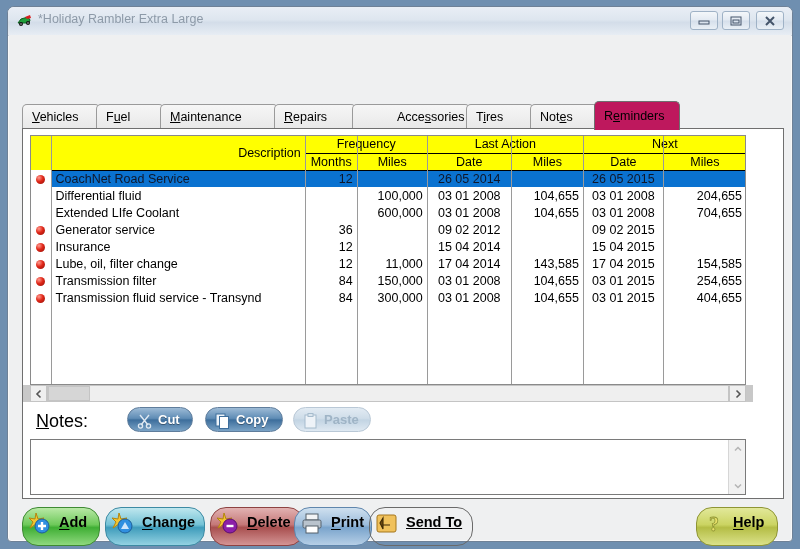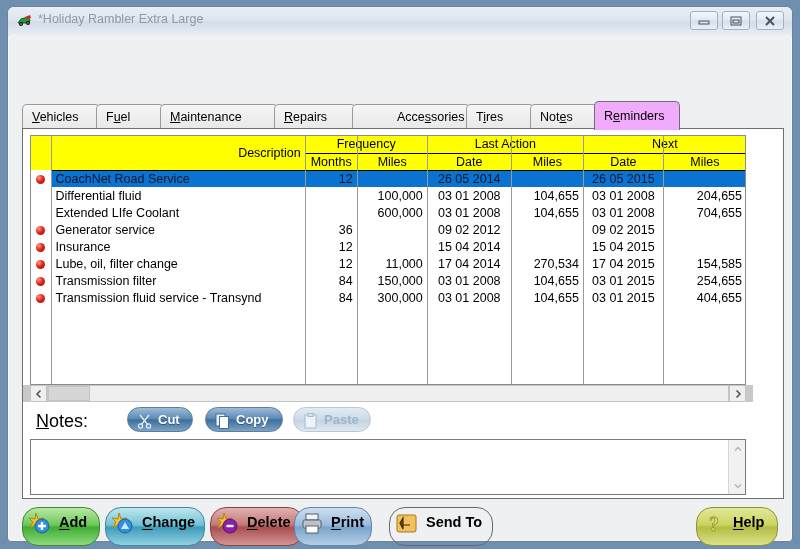--- a/index.html
+++ b/index.html
@@ -60,21 +60,21 @@
     border:1px solid #9a9a9a;border-bottom:none;
     border-radius:5px 5px 0 0;
     box-sizing:border-box;
     line-height:24px;
     padding:0 9px;
     font-size:12.5px;
     white-space:nowrap;
     cursor:default;
   }
   .tab.active{
-    background:#f0abfc;
+    background:#be185d;
     height:29px;line-height:28px;
     border-color:#6f6f6f;
     z-index:5;
     bottom:-1px;
   }
   #tabpanel{
     position:absolute;left:13px;top:93px;width:762px;height:371px;
     background:#ffffff;
     border:1px solid #6f6f6f;
     box-sizing:border-box;
@@ -196,21 +196,21 @@
   .g-add{background:linear-gradient(to bottom,#b9e9a6 0%,#6ec95a 45%,#3fae34 53%,#8fd97e 100%);border-color:#3e8a33;}
   .g-change{background:linear-gradient(to bottom,#bfe7ee 0%,#74c2d6 45%,#3f9cbb 53%,#93d2e2 100%);border-color:#3c8aa3;}
   .g-delete{background:linear-gradient(to bottom,#e2b2b2 0%,#c57878 45%,#a84f4f 53%,#d49494 100%);border-color:#8d4242;}
   .g-print{background:linear-gradient(to bottom,#cfe0ef 0%,#9cbcdb 45%,#7aa4cc 53%,#b6cfe6 100%);border-color:#5f86ad;}
   .g-close{background:linear-gradient(to bottom,#dfa8a8 0%,#c47474 45%,#ab4d4d 53%,#d49696 100%);border-color:#8d4242;}
   .g-help{background:linear-gradient(to bottom,#e2e89a 0%,#cbd462 45%,#b4bd45 53%,#dbe28a 100%);border-color:#8e9534;}
   #b-add{left:13px;width:78px;}
   #b-change{left:96px;width:100px;}
   #b-delete{left:201px;width:94px;}
   #b-print{left:285px;width:78px;}
-  #b-sendto{left:380px;width:104px;}
+  #b-sendto{left:360px;width:104px;text-decoration:underline;}
   #b-close{left:595px;width:86px;}
   #b-help{left:687px;width:82px;}
 </style>
 </head>
 <body>
 
 <div id="window">
 
   <div id="titlebar">
     <span id="title-icon">
@@ -336,21 +336,21 @@
                 <td class="num"></td>
                 <td class="date">15 04 2015</td>
                 <td class="num"></td>
               </tr>
               <tr class="">
                 <td class="c-mark"><span class="dot"></span></td>
                 <td class="c-desc">Lube, oil, filter change</td>
                 <td class="num">12</td>
                 <td class="num">11,000</td>
                 <td class="date">17 04 2014</td>
-                <td class="num">270,534</td>
+                <td class="num">143,585</td>
                 <td class="date">17 04 2015</td>
                 <td class="num">154,585</td>
               </tr>
               <tr class="">
                 <td class="c-mark"><span class="dot"></span></td>
                 <td class="c-desc">Transmission filter</td>
                 <td class="num">84</td>
                 <td class="num">150,000</td>
                 <td class="date">03 01 2008</td>
                 <td class="num">104,655</td>

